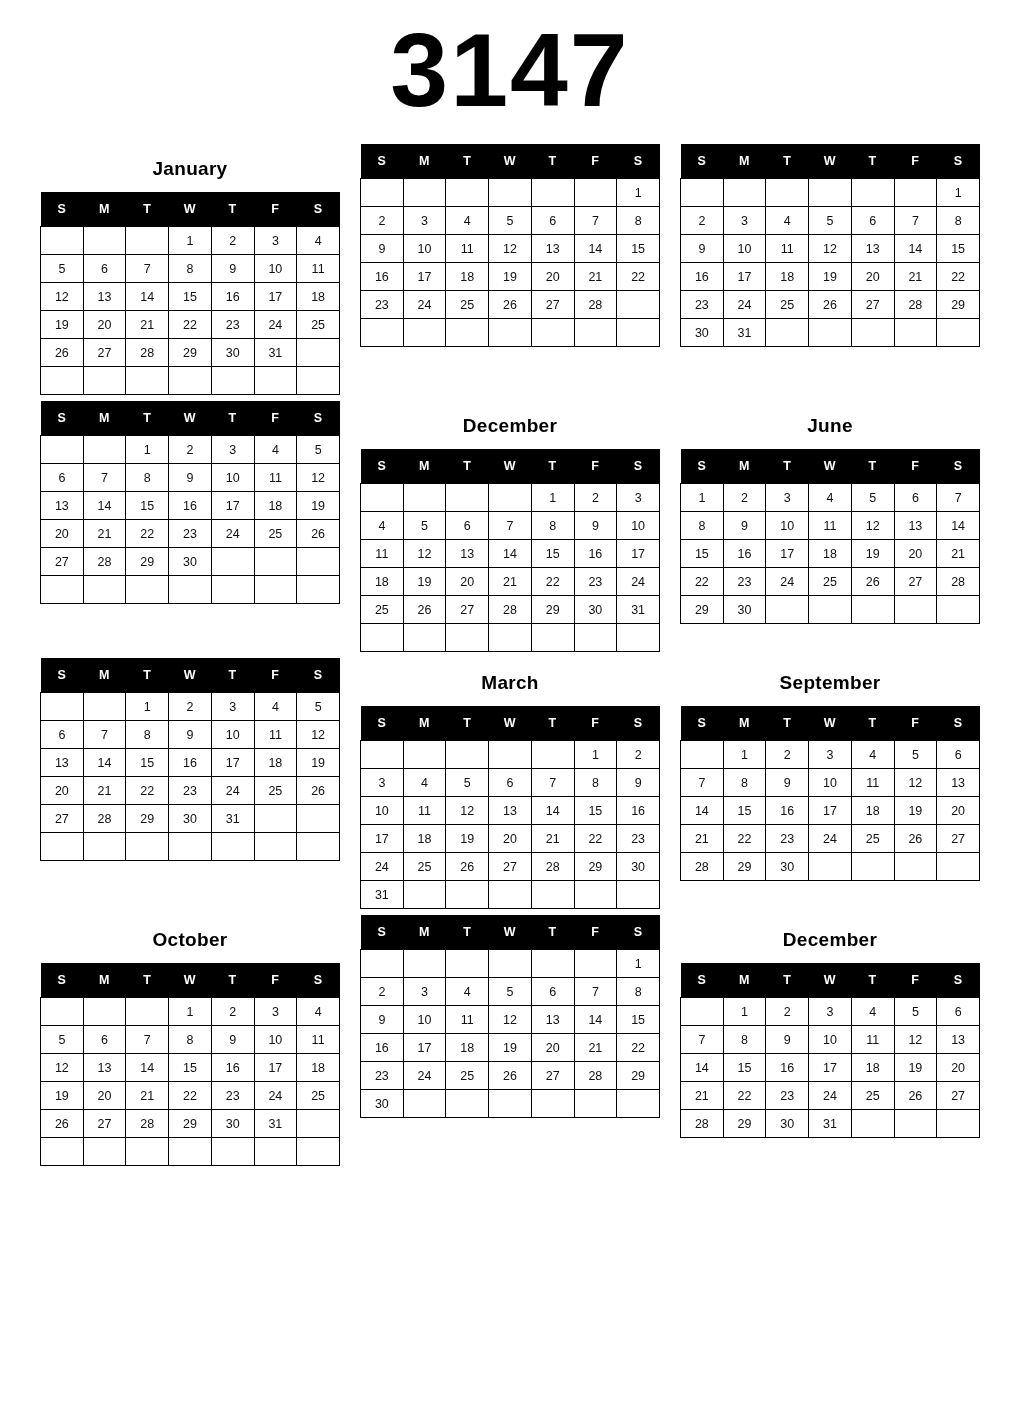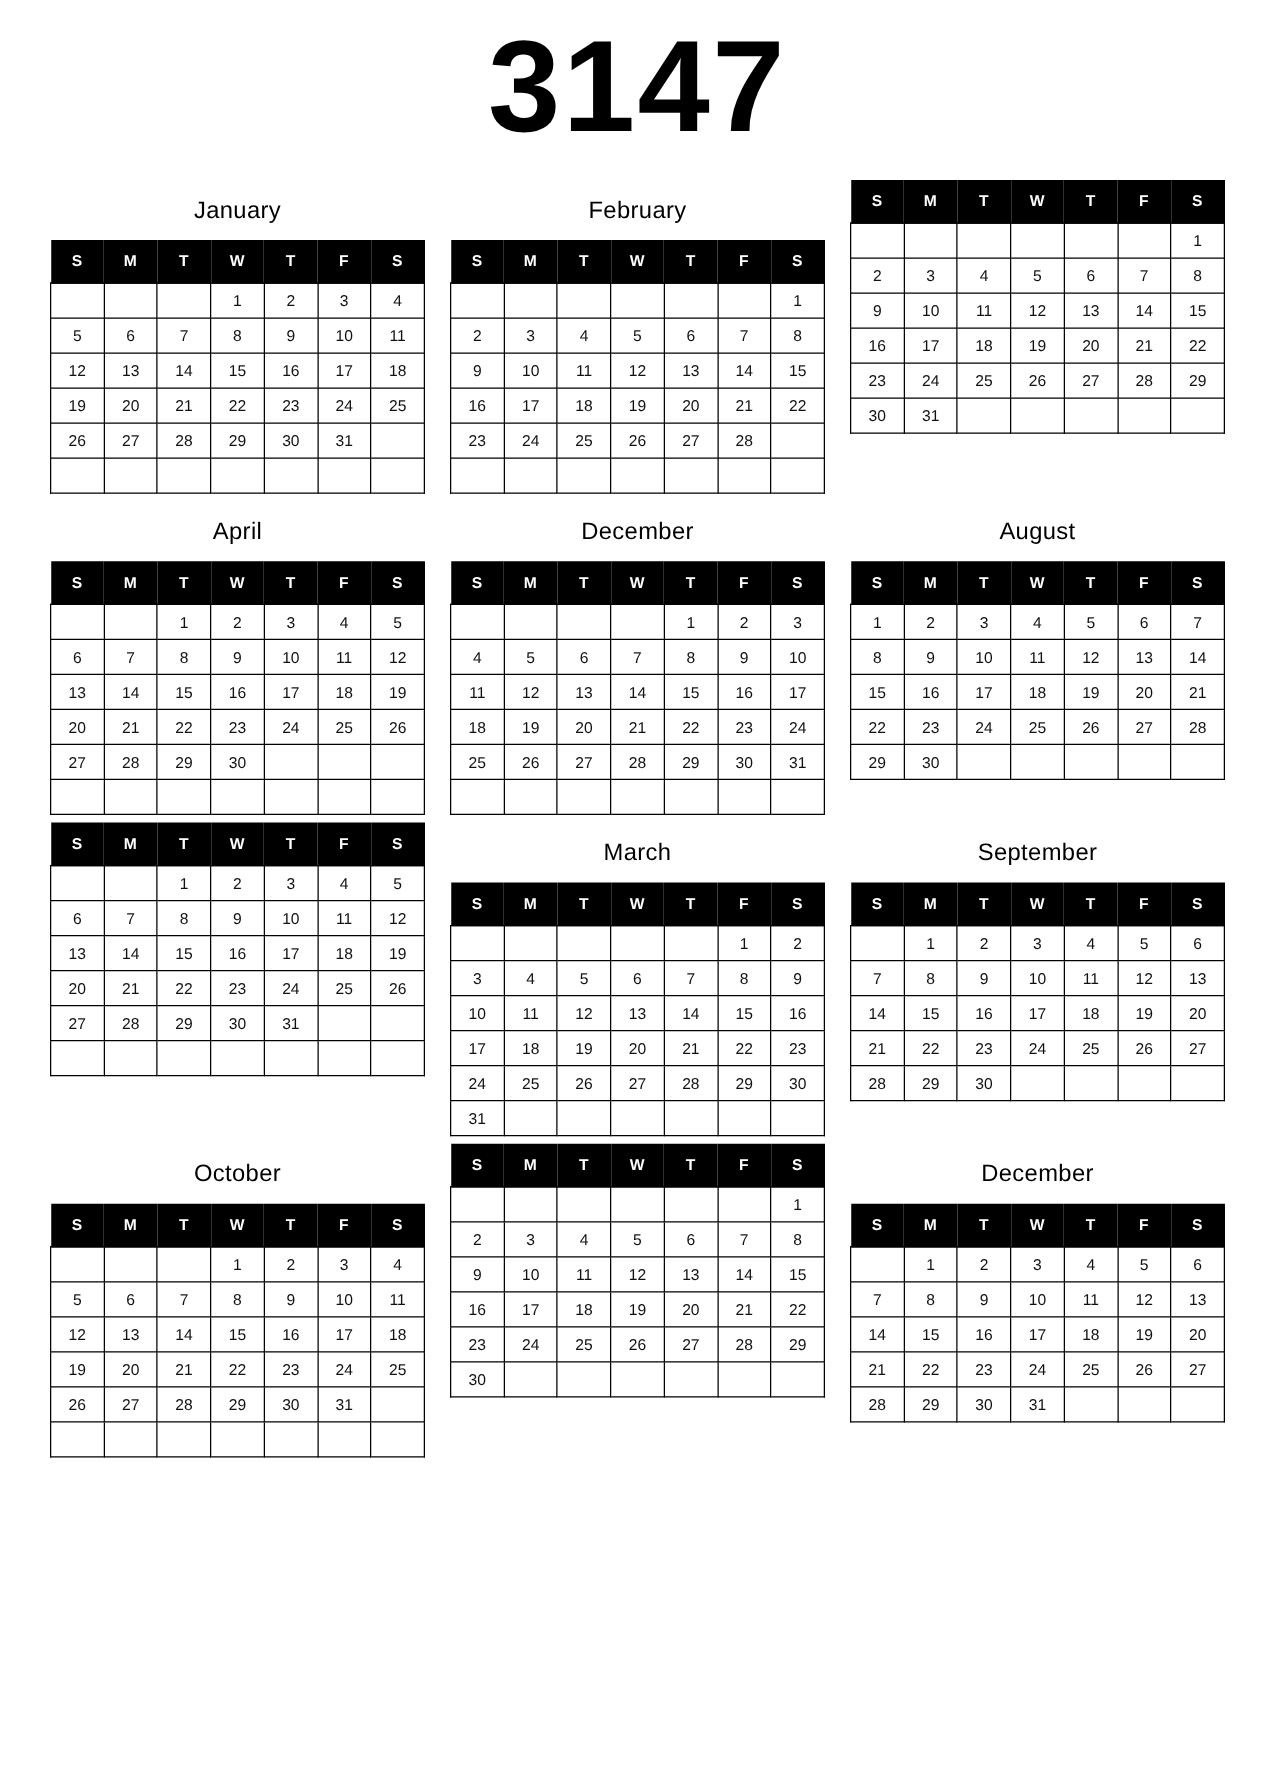--- a/index.html
+++ b/index.html
@@ -42,21 +42,21 @@
   }
   .month {
     width: 320px;
     box-sizing: border-box;
     padding: 0 10px;
     margin-bottom: 6px;
   }
   .month-name {
     text-align: center;
     font-size: 19px;
-    font-weight: normal;
+    font-weight: bold;
     margin: 14px 0 12px 0;
     letter-spacing: 0.3px;
   }
   table.cal {
     border-collapse: collapse;
     width: 300px;
     table-layout: fixed;
   }
   table.cal th {
     background: #000000;
@@ -153,21 +153,20 @@
               <td class="empty"></td>
               <td class="empty"></td>
               <td class="empty"></td>
               <td class="empty"></td>
               <td class="empty"></td>
             </tr>
           </tbody>
         </table>
       </div>
       <div class="month">
-        <div class="month-name">February</div>
         <table class="cal">
           <thead>
             <tr>
               <th>S</th>
               <th>M</th>
               <th>T</th>
               <th>W</th>
               <th>T</th>
               <th>F</th>
               <th>S</th>
@@ -296,21 +295,20 @@
               <td class="empty"></td>
               <td class="empty"></td>
               <td class="empty"></td>
               <td class="empty"></td>
               <td class="empty"></td>
             </tr>
           </tbody>
         </table>
       </div>
       <div class="month">
-        <div class="month-name">April</div>
         <table class="cal">
           <thead>
             <tr>
               <th>S</th>
               <th>M</th>
               <th>T</th>
               <th>W</th>
               <th>T</th>
               <th>F</th>
               <th>S</th>
@@ -440,21 +438,21 @@
               <td class="empty"></td>
               <td class="empty"></td>
               <td class="empty"></td>
               <td class="empty"></td>
               <td class="empty"></td>
             </tr>
           </tbody>
         </table>
       </div>
       <div class="month">
-        <div class="month-name">August</div>
+        <div class="month-name">June</div>
         <table class="cal">
           <thead>
             <tr>
               <th>S</th>
               <th>M</th>
               <th>T</th>
               <th>W</th>
               <th>T</th>
               <th>F</th>
               <th>S</th>

